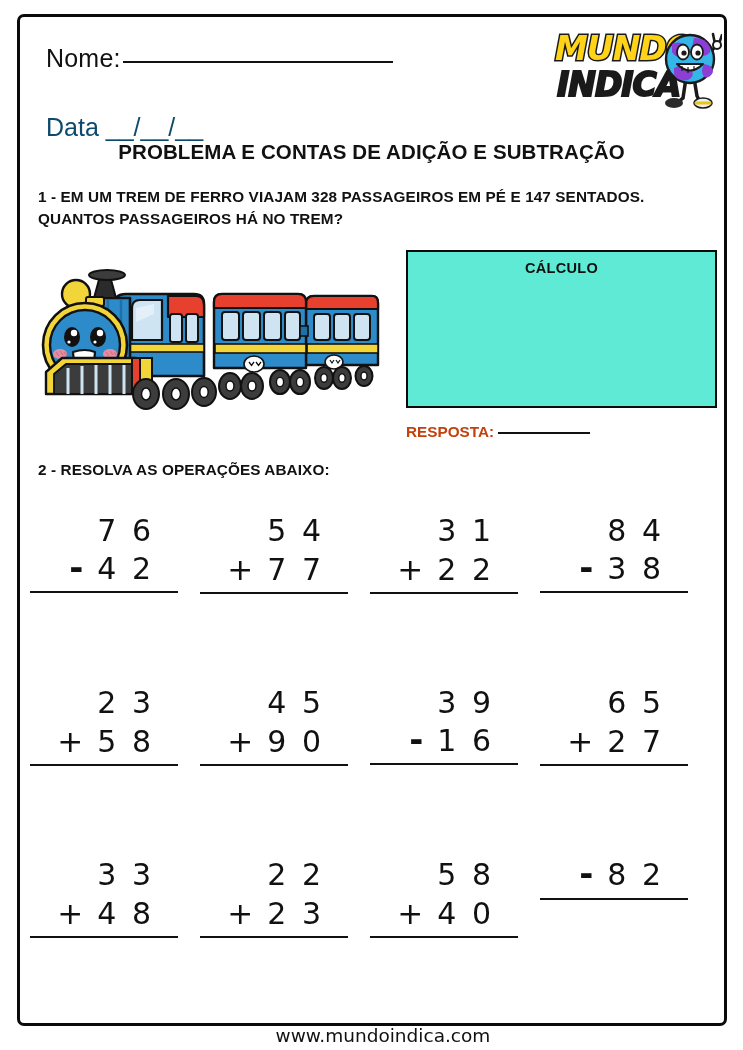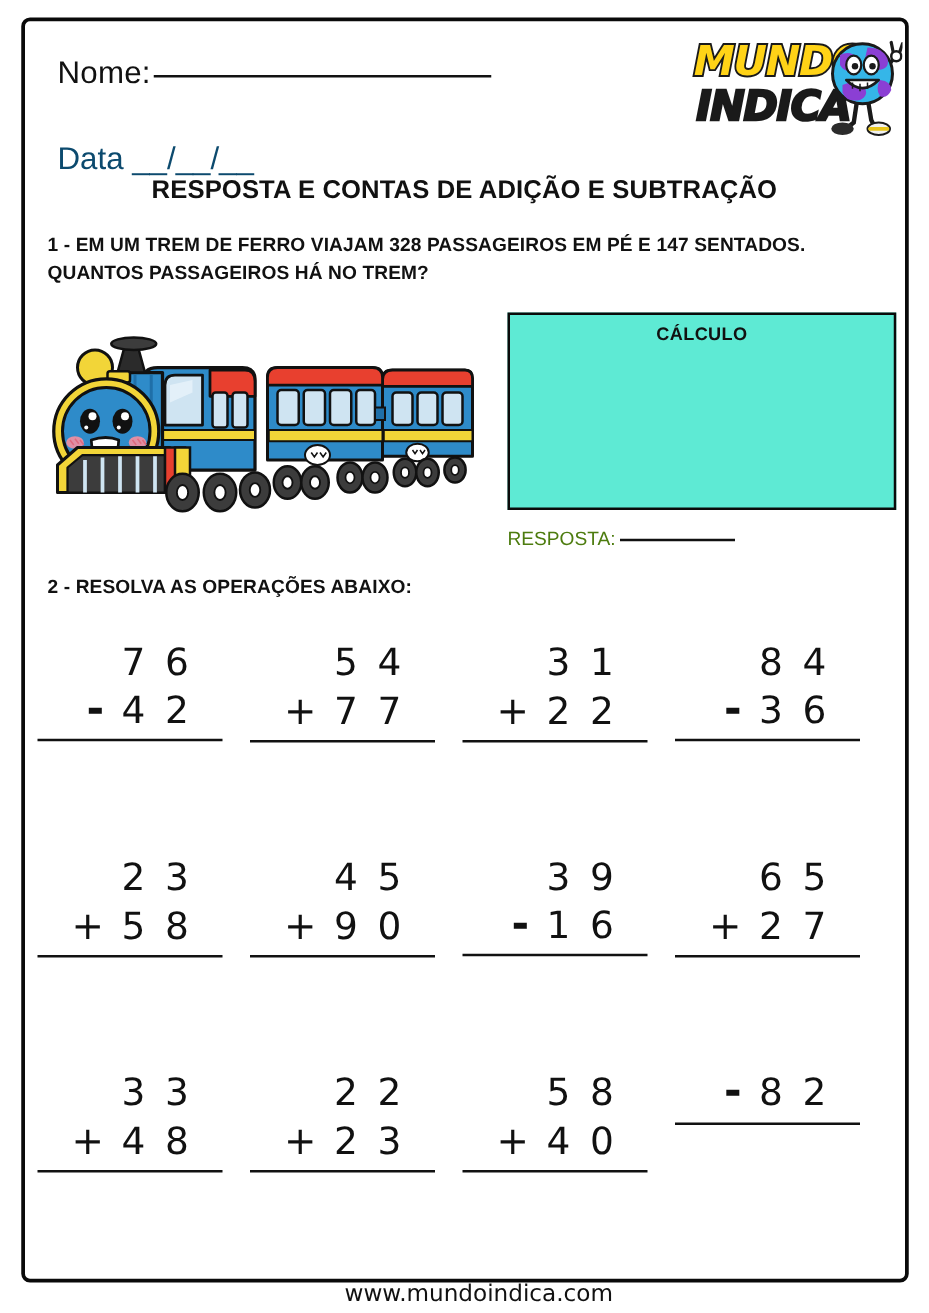--- a/index.html
+++ b/index.html
@@ -100,21 +100,21 @@
     background: #5eead4;
   }
   .calc-label {
     text-align: center;
     margin-top: 8px;
     font-size: 14.5px; font-weight: bold; color: #111;
     letter-spacing: .3px;
   }
   .resposta {
     position: absolute; left: 406px; top: 423px;
-    font-size: 15.3px; font-weight: normal; color: #4d7c0f;
+    font-size: 15.3px; font-weight: bold; color: #c2410c;
     white-space: nowrap;
   }
   .resposta .ul2 {
     display: inline-block; width: 92px;
     border-bottom: 2.5px solid #111;
     vertical-align: 3px; margin-left: 4px;
   }
 
   
   .train { position: absolute; left: 28px; top: 252px; }
@@ -208,21 +208,21 @@
       <ellipse cx="23" cy="24" rx="6" ry="7.5" fill="#fff" stroke="#1a1a1a" stroke-width="1.8"></ellipse>
       <ellipse cx="37" cy="24" rx="6" ry="7.5" fill="#fff" stroke="#1a1a1a" stroke-width="1.8"></ellipse>
       <circle cx="24" cy="25" r="2.6" fill="#1a1a1a"></circle>
       <circle cx="38" cy="25" r="2.6" fill="#1a1a1a"></circle>
 
       <path d="M17 36 q13 13 26 0 z" fill="#fff" stroke="#1a1a1a" stroke-width="2" stroke-linejoin="round"></path>
       <path d="M22 38 v5 M28 39 v6 M34 38 v5" stroke="#1a1a1a" stroke-width="1.2"></path>
     </svg>
   </div>
 
-  <div class="title">RESPOSTA E CONTAS DE ADIÇÃO E SUBTRAÇÃO</div>
+  <div class="title">PROBLEMA E CONTAS DE ADIÇÃO E SUBTRAÇÃO</div>
 
   <div class="q1">1 - EM UM TREM DE FERRO VIAJAM 328 PASSAGEIROS EM PÉ E 147 SENTADOS. QUANTOS PASSAGEIROS HÁ NO TREM?</div>
 
   <svg class="train" width="360" height="175" viewBox="0 0 360 175">
 
     <path d="M278 52 q0 -8 8 -8 h58 q6 0 6 7 v62 h-72 z" fill="#2E8BC9" stroke="#111" stroke-width="2.4" stroke-linejoin="round"></path>
     <path d="M278 52 q0 -8 8 -8 h58 q6 0 6 7 v6 h-72 z" fill="#E8402F" stroke="#111" stroke-width="2.2" stroke-linejoin="round"></path>
     <rect x="279" y="92" width="71" height="9" fill="#F2D538" stroke="#111" stroke-width="1.6"></rect>
     <rect x="286" y="62" width="16" height="26" rx="3" fill="#CFE4F2" stroke="#111" stroke-width="2"></rect>
     <rect x="306" y="62" width="16" height="26" rx="3" fill="#CFE4F2" stroke="#111" stroke-width="2"></rect>
@@ -346,21 +346,21 @@
               <span class="op">+</span>
               <span class="num">2 2</span>
             </div>
           </div>
         </div>
         <div class="math-cell">
           <div class="prob">
             <div class="prob-top">8 4</div>
             <div class="prob-bottom">
               <span class="op minus">-</span>
-              <span class="num">3 6</span>
+              <span class="num">3 8</span>
             </div>
           </div>
         </div>
       </div>
       <div class="math-row">
         <div class="math-cell">
           <div class="prob">
             <div class="prob-top">2 3</div>
             <div class="prob-bottom">
               <span class="op">+</span>

